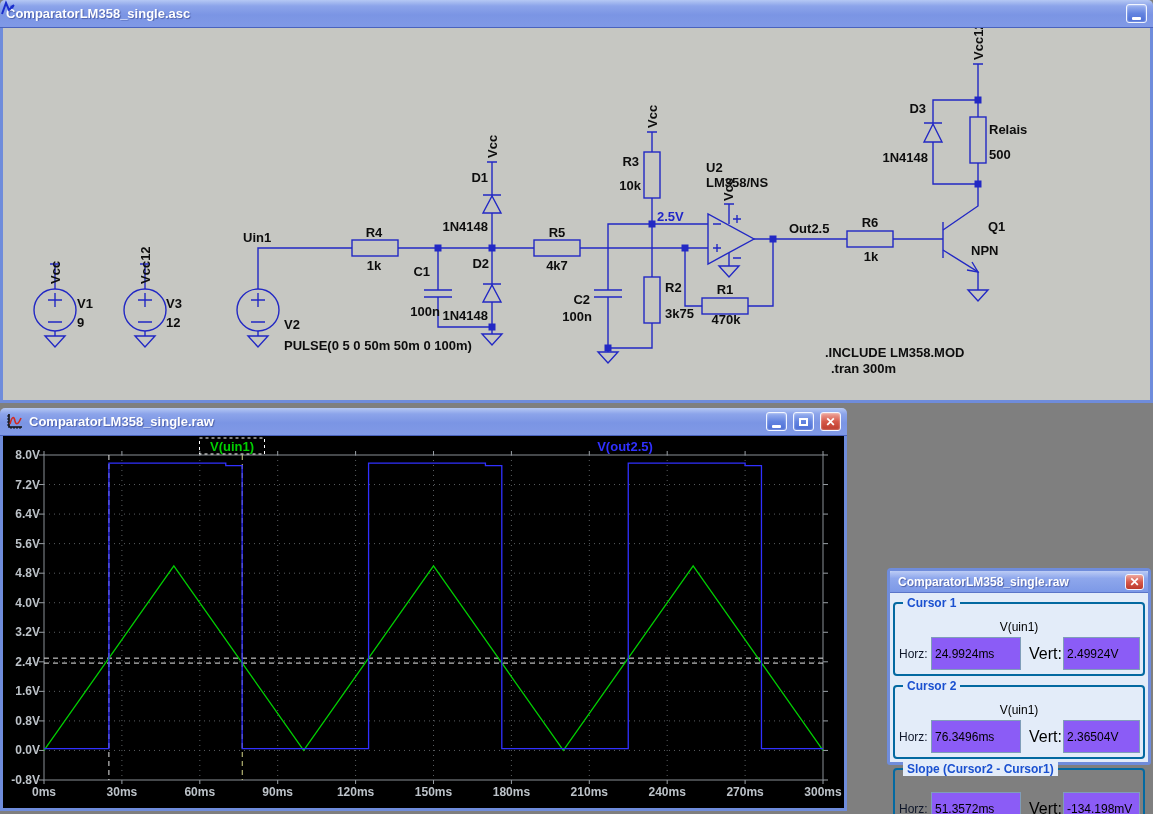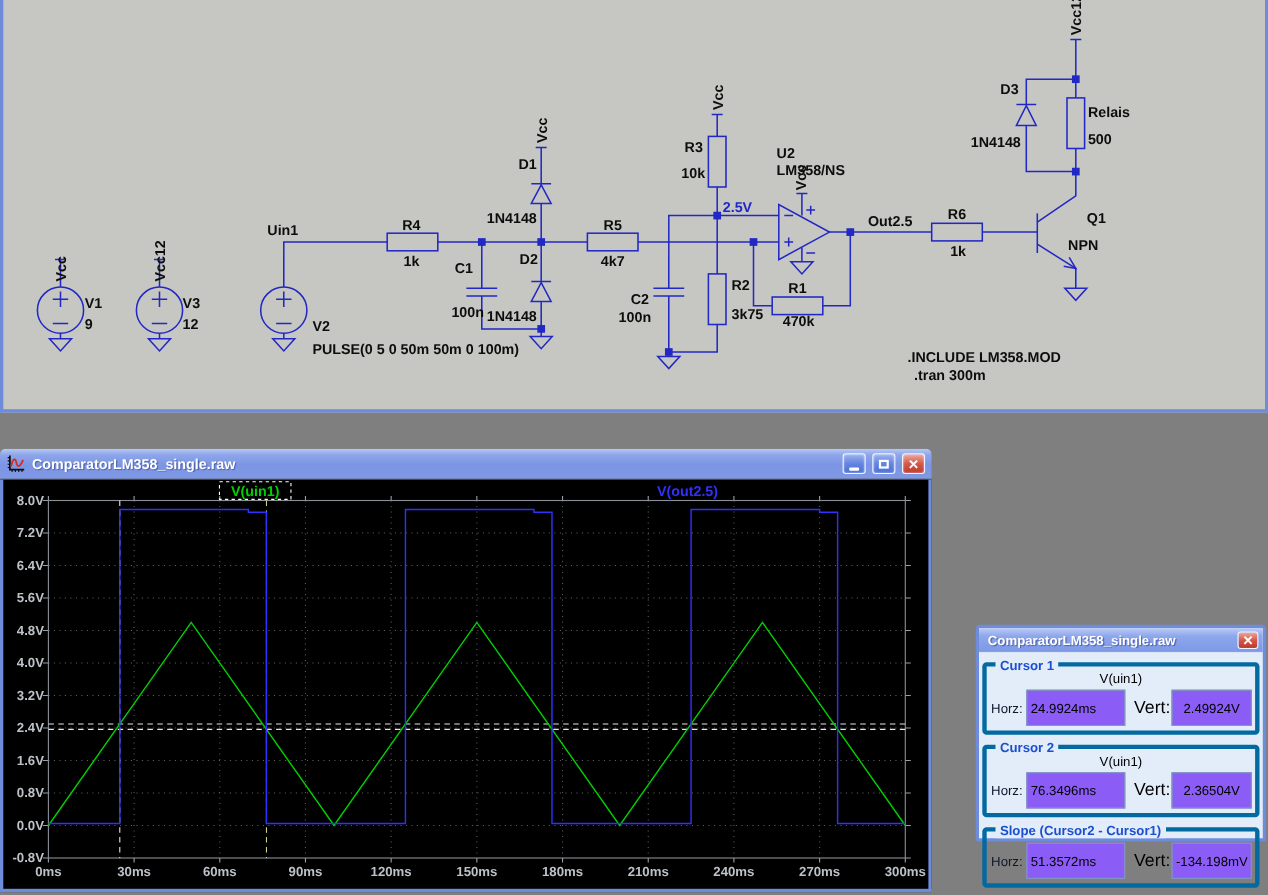--- a/index.html
+++ b/index.html
@@ -39,39 +39,49 @@
   
   .dialog{left:887px;top:568px;width:264px;height:197px;border:3px solid #6f8cdb;
           border-radius:4px 4px 3px 3px;box-sizing:border-box;background:#e3ecf9;}
   .dlg-title{height:22px;border-radius:2px 2px 0 0;display:flex;align-items:center;
              padding:0 4px 0 8px;box-sizing:border-box;
              background:linear-gradient(180deg,#bcccf5 0%,#8ea7ec 35%,#7d99e7 100%);
              border-bottom:1px solid #5a74c8;}
   .dlg-title .title-text{font-size:12px;}
   .dlg-close{width:19px;height:16px;border:1px solid #f2f6ff;border-radius:3px;display:flex;
              align-items:center;justify-content:center;box-sizing:border-box;cursor:pointer;}
-  .grp{position:relative;border:4px solid #0369a1;border-radius:4px;margin:9px 3px 4px;
-       padding:2px 3px 4px;}
+  .grp{position:relative;border:2px solid #0369a1;border-radius:4px;margin:9px 3px 4px;
+       padding:14px 3px 4px;}
   .grp-legend{position:absolute;top:-8px;left:8px;background:#e3ecf9;padding:0 4px;
               color:#1a50d0;font-size:12px;font-weight:bold;line-height:14px;}
   .trace-name{text-align:center;font-size:12px;color:#000;margin-top:2px;}
   .frow{display:flex;align-items:center;margin-top:3px;padding-left:1px;}
   .flabel1{width:32px;font-size:12px;color:#0f172a;}
   .flabel2{width:34px;margin-left:8px;font-size:16px;color:#000;}
   .fin{height:33px;border:1px solid #7f9db9;background:#8b5cf6;font:12px "Liberation Sans",sans-serif;
        padding:0 3px;box-sizing:border-box;}
   .fin1{width:90px;}
-  .fin2{flex:1;min-width:0;text-align:center;}
+  .fin2{flex:1;min-width:0;}
 </style>
 </head>
 <body>
 
 <div class="screen">
 
   <div class="xpwin win-schematic">
+    <div class="titlebar">
+      <svg width="17" height="17" viewBox="0 0 17 17">
+        <path d="M2,14 L6,3 L9,10 L14,5" stroke="#1a2ecc" stroke-width="2" fill="none"></path>
+        <path d="M14,5 l-4,1 l3,3 z" fill="#1a2ecc"></path>
+      </svg>
+      <span class="title-text">ComparatorLM358_single.asc</span>
+      <span class="caption-btn btn-blue">
+          <span class="gmin"></span>
+        </span>
+    </div>
     <div class="win-body">
       <svg width="1147" height="372" viewBox="3 28 1147 372">
 
         <g>
           <circle class="sym" cx="55" cy="310" r="21"></circle>
           <path class="sym" d="M48,300 H62 M55,293 V307 M48,322 H62"></path>
           <path class="wire" d="M55,289 V264 M50,264 H60 M55,331 V336"></path>
           <path class="sym" d="M45,336 L65,336 L55,347 Z"></path>
           <text class="slbl" x="60" y="284" transform="rotate(-90 60 284)">Vcc</text>
           <text class="slbl" x="77" y="308">V1</text>

